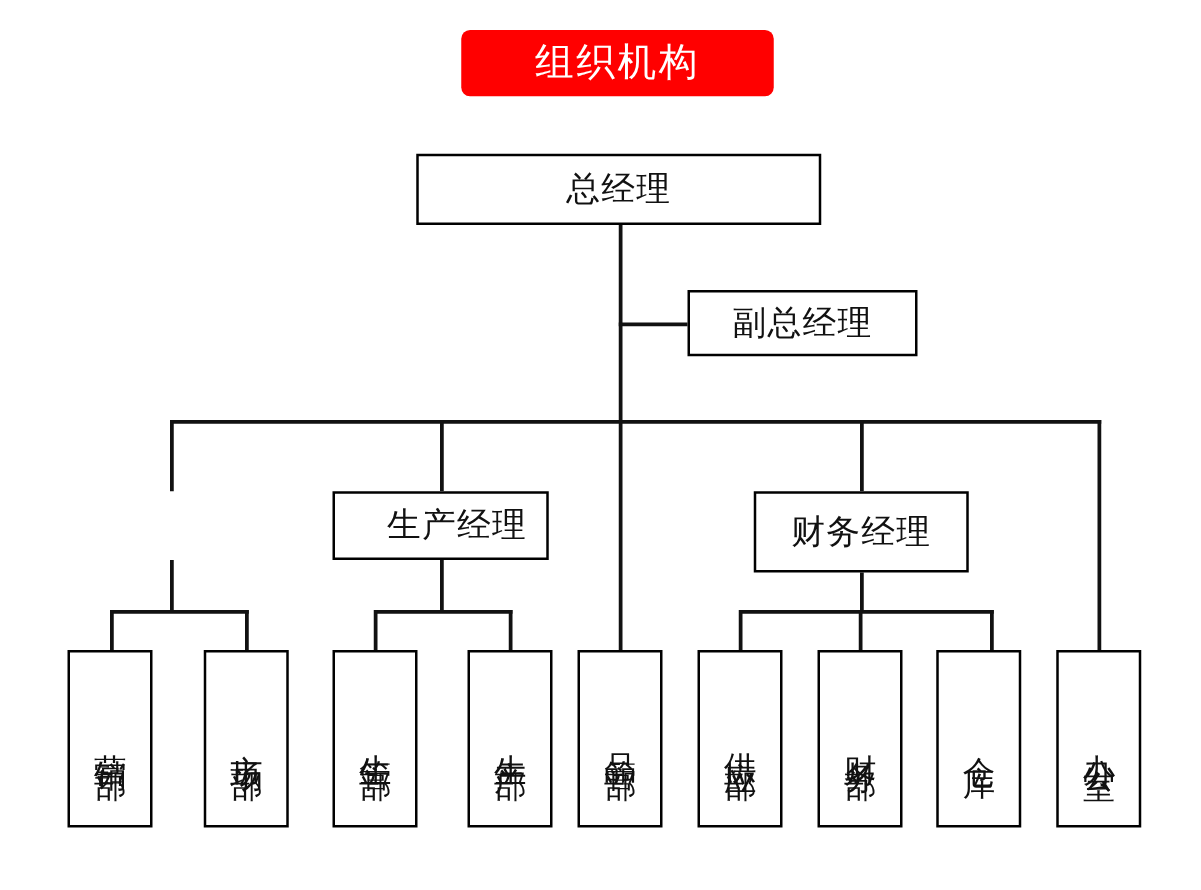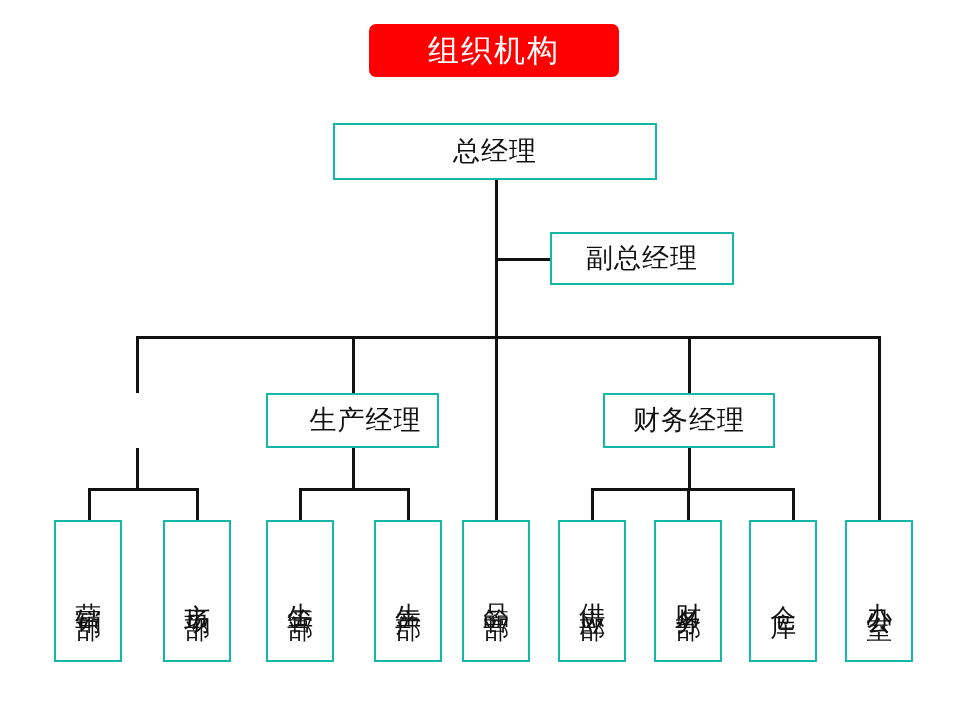--- a/index.html
+++ b/index.html
@@ -36,21 +36,21 @@
     letter-spacing: 2px;
     font-family: "DejaVu Sans", "Liberation Sans", sans-serif;
     font-weight: normal;
     line-height: 1;
   }
   
   .node {
     position: absolute;
     box-sizing: border-box;
     background: #ffffff;
-    border: 2px solid #14b8a6;
+    border: 2px solid #000000;
     display: flex;
     align-items: center;
     justify-content: center;
     z-index: 3;
   }
   .node .label {
     font-size: 27px;
     color: #111111;
     letter-spacing: 1px;
     line-height: 1.05;
@@ -116,21 +116,21 @@
 
   <div class="node" style="left:550px; top:232px; width:184px; height:53px;">
     <span class="label">副总经理</span>
   </div>
 
 
   <div class="node" style="left:266px; top:393px; width:173px; height:55px;padding-left:26px;">
     <span class="label">生产经理</span>
   </div>
 
-  <div class="node" style="left:603px; top:393px; width:172px; height:55px;">
+  <div class="node" style="left:603px; top:393px; width:172px; height:65px;">
     <span class="label">财务经理</span>
   </div>
 
   <div class="node vertical" style="left:54px; top:520px; width:68px; height:142px;">
     <span class="label">营销部</span>
   </div>
 
   <div class="node vertical" style="left:163px; top:520px; width:68px; height:142px;">
     <span class="label">市场部</span>
   </div>

